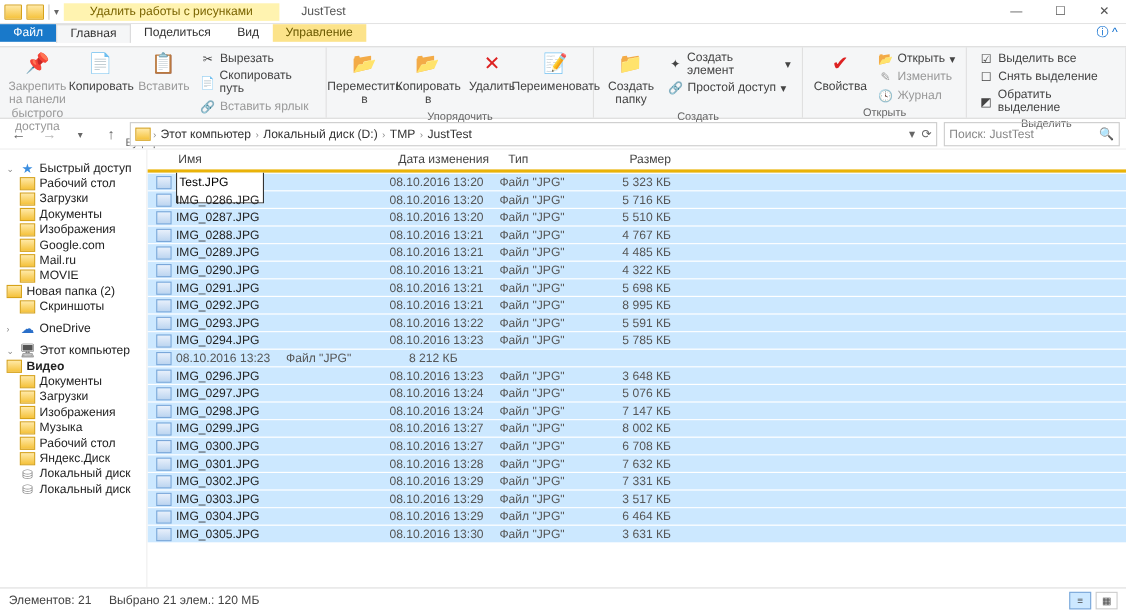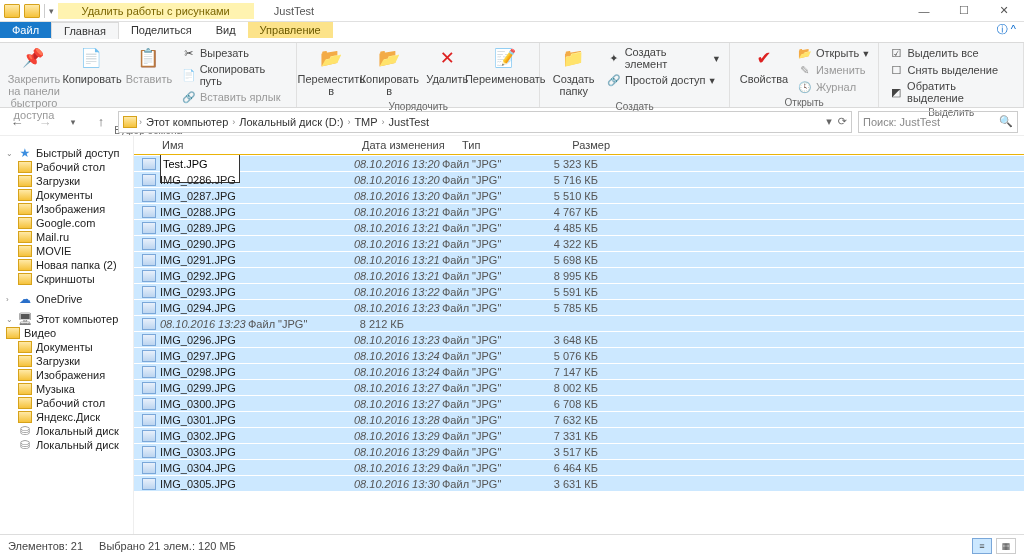--- a/index.html
+++ b/index.html
@@ -54,31 +54,31 @@
 .tree .node.group { margin-top: 6px; font-weight: 400; }
 .tree .chev { width: 8px; color: #888; font-size: 8px; }
 .tree .ico { width: 14px; height: 12px; display: inline-flex; align-items: center; justify-content: center; }
 .ico.folder { background: linear-gradient(#ffe9a6,#f5c23b); border: 1px solid #d6a21a; }
 .ico.star { color: #3b8ee0; font-size: 12px; }
 .ico.pc { color: #555; font-size: 12px; }
 .ico.cloud { color: #2a6fc9; font-size: 12px; }
 .ico.drive { color: #888; font-size: 12px; }
 
 .list { flex: 1; display: flex; flex-direction: column; overflow: hidden; }
-.colhead { display: flex; border-bottom: 1px solid #eab308; padding: 3px 0; color: #444; }
+.colhead { display: flex; border-bottom: 3px solid #eab308; padding: 3px 0; color: #444; }
 .colhead div { padding-left: 8px; }
 .c-name { width: 220px; padding-left: 28px !important; }
 .c-date { width: 100px; }
 .c-type { width: 88px; }
 .c-size { width: 80px; text-align: right; padding-right: 12px; }
 .rows { flex: 1; overflow-y: auto; }
 .row { display: flex; align-items: center; height: 16px; background: #cce8ff; border-top: 1px solid #fff; color: #222; }
 .row .ico { width: 14px; height: 12px; margin: 0 4px 0 8px; background: linear-gradient(#e8f0fb,#bcd5f0); border: 1px solid #7aa7d9; }
 .row .name { width: 194px; white-space: nowrap; overflow: hidden; }
-.row .date { width: 88px; color: #555; font-style: italic; }
+.row .date { width: 100px; color: #555; }
 .row .type { width: 88px; color: #555; }
 .row .size { width: 80px; text-align: right; padding-right: 12px; color: #555; }
 .row.editing .name input { width: 80px; border: 1px solid #333; background: #fff; padding: 12px 2px; font-size: 11px; }
 
 
 .status { height: 22px; border-top: 1px solid #ddd; display: flex; align-items: center; padding: 0 8px; gap: 16px; color: #444; background: #fff; }
 .status .right { margin-left: auto; display: flex; gap: 4px; }
 .viewbtn { width: 20px; height: 16px; border: 1px solid #ccc; display: flex; align-items: center; justify-content: center; font-size: 9px; }
 .viewbtn.active { background: #cce8ff; border-color: #7aa7d9; }
 </style>
@@ -278,39 +278,39 @@
         <span>Google.com</span>
       </div>
       <div class="node" style="padding-left:18px;">
         <span class="ico folder"></span>
         <span>Mail.ru</span>
       </div>
       <div class="node" style="padding-left:18px;">
         <span class="ico folder"></span>
         <span>MOVIE</span>
       </div>
-      <div class="node" style="padding-left:18px;">
+      <div class="node" style="padding-left:6px;">
         <span class="ico folder"></span>
         <span>Новая папка (2)</span>
       </div>
       <div class="node" style="padding-left:18px;">
         <span class="ico folder"></span>
         <span>Скриншоты</span>
       </div>
       <div class="node group">
         <span class="chev">›</span>
         <span class="ico cloud">☁</span>
         <span>OneDrive</span>
       </div>
       <div class="node group">
         <span class="chev">⌄</span>
         <span class="ico pc">🖥</span>
         <span>Этот компьютер</span>
       </div>
-      <div class="node" style="">
+      <div class="node" style="font-weight:bold;">
         <span class="ico folder"></span>
         <span>Видео</span>
       </div>
       <div class="node" style="padding-left:18px;">
         <span class="ico folder"></span>
         <span>Документы</span>
       </div>
       <div class="node" style="padding-left:18px;">
         <span class="ico folder"></span>
         <span>Загрузки</span>

